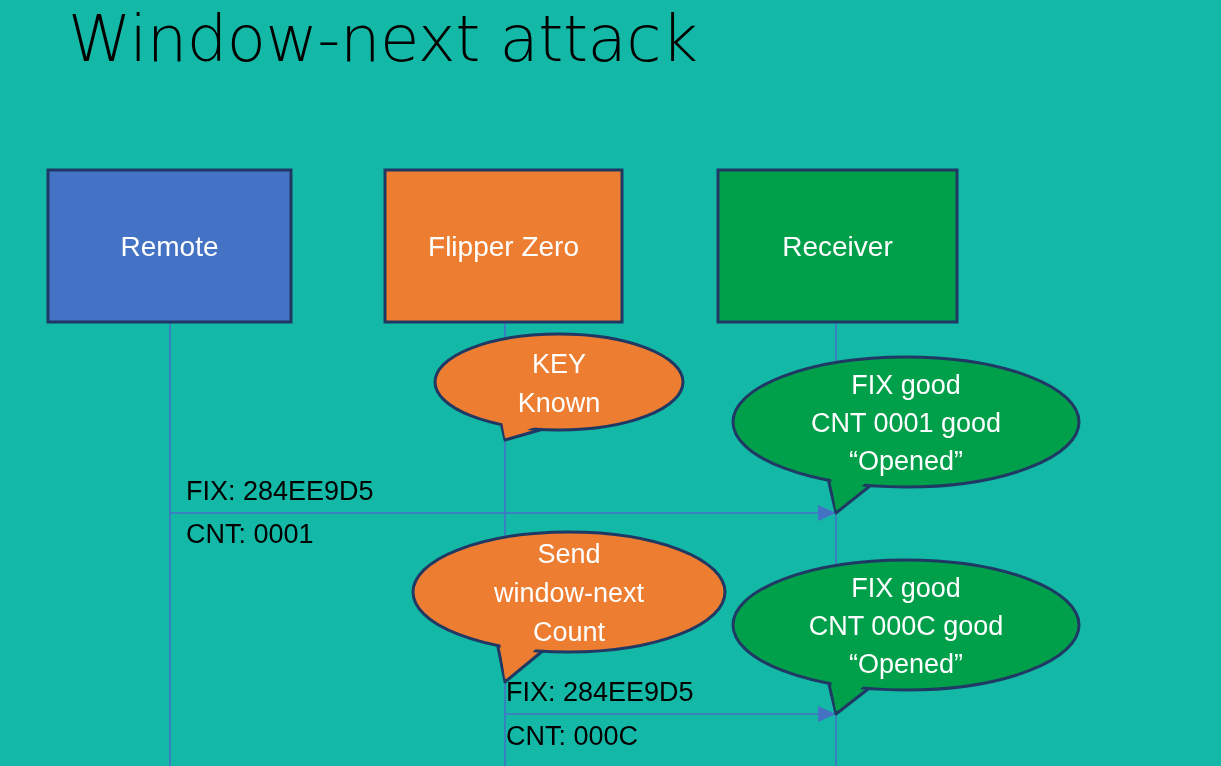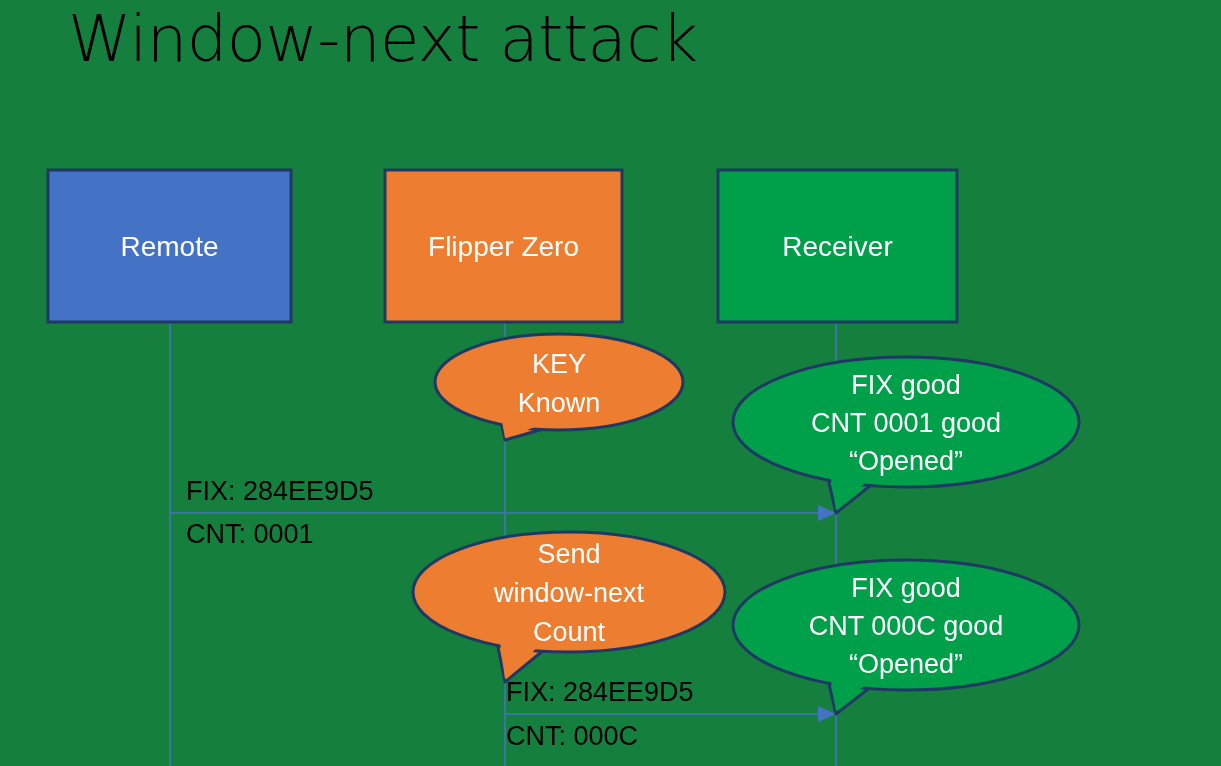--- a/index.html
+++ b/index.html
@@ -10,21 +10,21 @@
   body {
     width: 1221px;
     height: 766px;
     overflow: hidden;
     font-family: "Liberation Sans", sans-serif;
   }
   .slide {
     position: relative;
     width: 1221px;
     height: 766px;
-    background: #15803d;
+    background: #14b8a6;
   }
   .slide-title {
     position: absolute;
     left: 68px;
     top: 4px;
     font-size: 64px;
     line-height: 1.1;
     font-weight: 300;
     color: #000000;
     letter-spacing: -0.5px;

